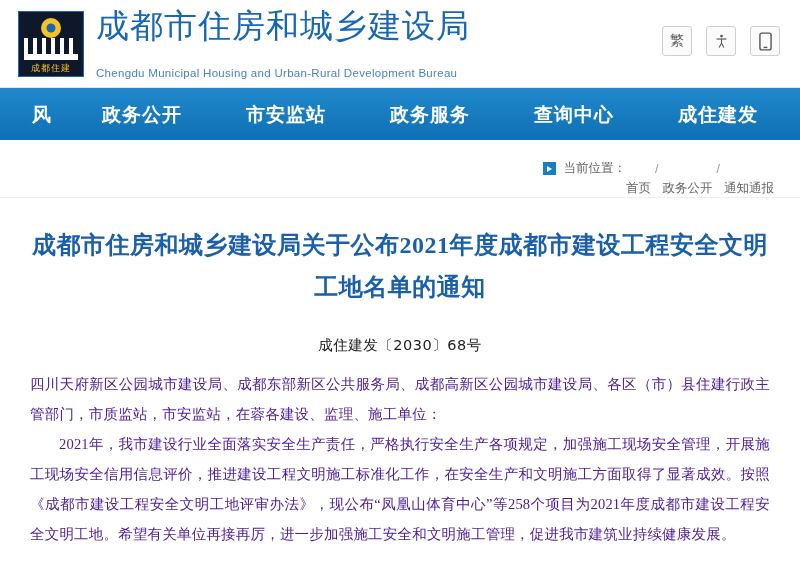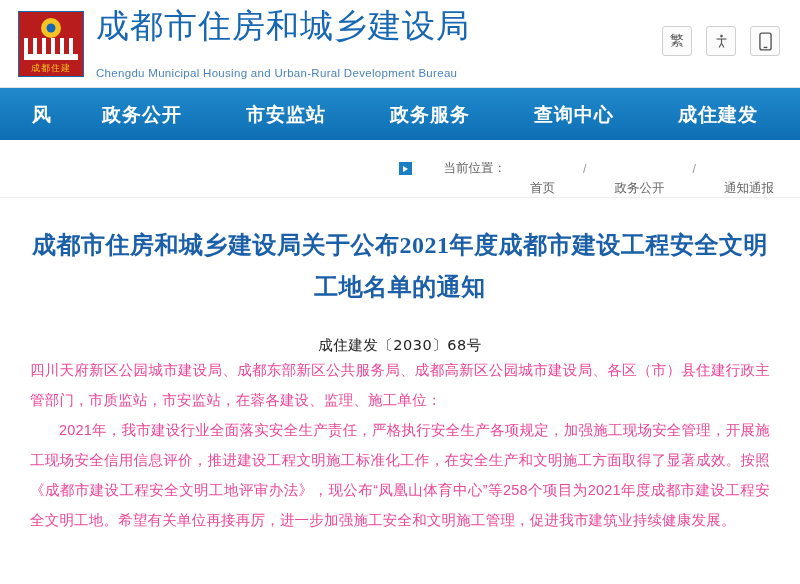--- a/index.html
+++ b/index.html
@@ -24,21 +24,21 @@
     align-items: center;
   }
   .logo-block {
     display: flex;
     align-items: center;
     gap: 12px;
   }
   .logo-mark {
     width: 66px;
     height: 66px;
-    background: #b91c1c;
+    background: #0f172a;
     position: relative;
     border: 1px solid #1767b2;
     flex: none;
     overflow: hidden;
   }
   .logo-mark .sun {
     position: absolute;
     top: 6px; left: 50%;
     transform: translateX(-50%);
     width: 20px; height: 20px;
@@ -146,21 +146,20 @@
     align-items: center;
     justify-content: flex-end;
     padding-right: 26px;
     border-bottom: 1px solid #efefef;
   }
   .breadcrumb {
     display: flex;
     align-items: center;
     font-size: 12.5px;
     color: #666;
-    gap: 24px;
   }
   .bc-arrow {
     width: 13px; height: 13px;
     background: #1a7ec4;
     margin-right: 8px;
     display: flex; align-items: center; justify-content: center;
   }
   .bc-arrow::after {
     content: "";
     width: 0; height: 0;
@@ -186,24 +185,25 @@
   }
   .doc-number {
     text-align: center;
     font-family: "DejaVu Sans", sans-serif;
     font-size: 14.5px;
     color: #222;
     margin-top: 28px;
     letter-spacing: 0.5px;
   }
   .doc-body {
-    font-family: Liberation Sans, sans-serif;
+    margin-top: 14px;
+    font-family: Liberation Serif, serif;
     font-size: 14.5px;
     line-height: 30px;
-    color: #ec4899;
+    color: #4c1d95;
     text-align: justify;
     letter-spacing: 0.2px;
   }
   .doc-body p { margin: 0; }
   .doc-body p.indent { text-indent: 2em; }
 </style>
 </head>
 <body>
 
 <div class="header">

